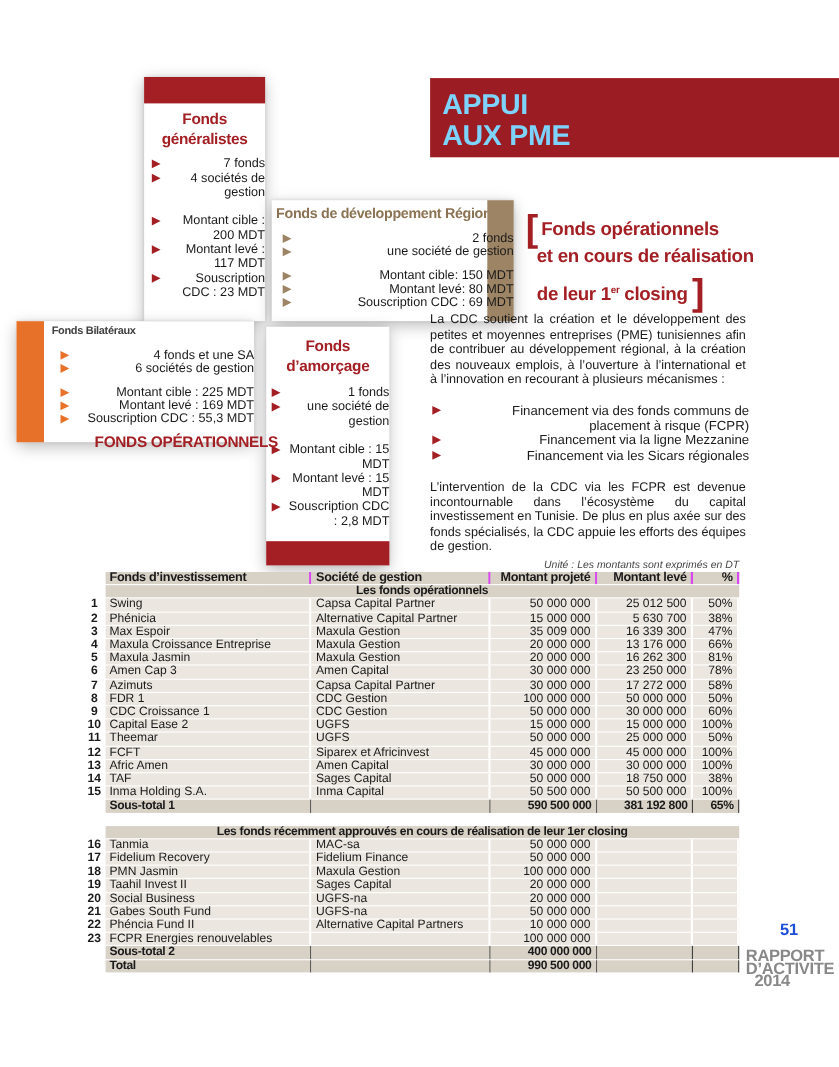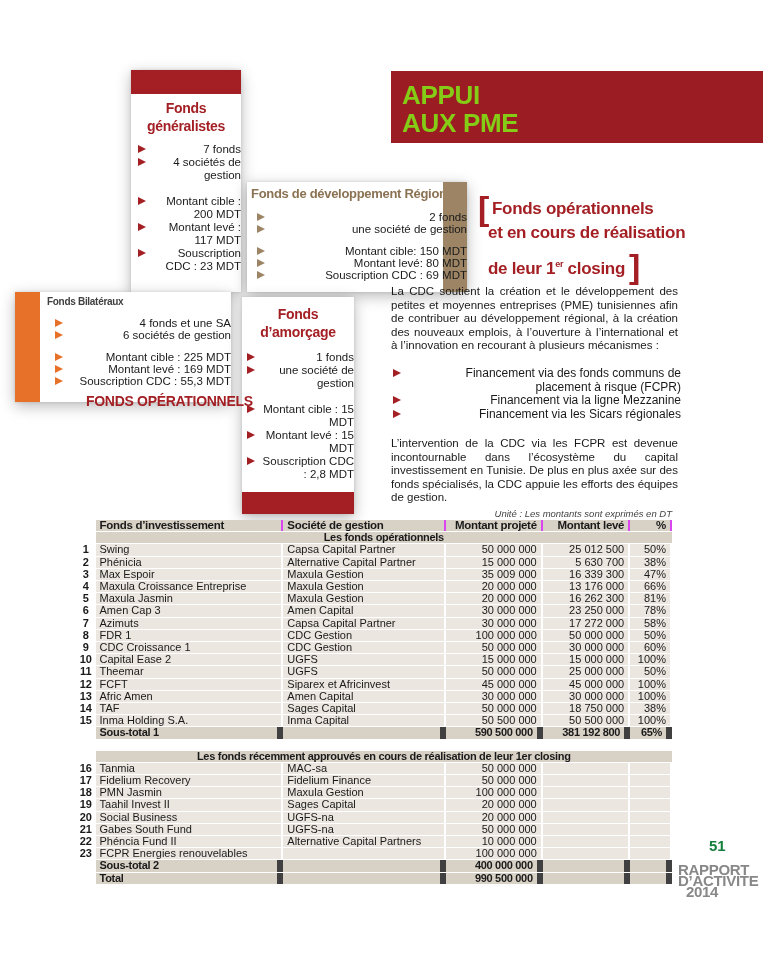--- a/index.html
+++ b/index.html
@@ -49,21 +49,21 @@
     #card-amo h3 { margin: 8px 0 10px; text-align: center; color: #a31f24; font-size: 14px; line-height: 18px; font-weight: bold; }
     #card-amo .bullets { margin-left: 3px; }
     #card-amo .bar { position: absolute; left: 0; bottom: 0; width: 100%; height: 22px; background: #a31f24; }
 
     #fonds-op-label { position: absolute; left: 86px; top: 393px; color: #a31f24; font-weight: bold; font-size: 14px; }
 
     
     #title-banner {
       position: absolute; left: 391px; top: 71px; width: 372px; height: 72px; background: #9b1c22;
     }
-    #title-banner div { color: #84cc16; font-weight: bold; font-size: 26px; line-height: 28px; padding-left: 11px; }
+    #title-banner div { color: #7dd3fc; font-weight: bold; font-size: 26px; line-height: 28px; padding-left: 11px; }
     #title-banner div:first-child { padding-top: 10px; }
 
     
     #subtitle { position: absolute; left: 478px; top: 193px; color: #a31f24; font-weight: bold; font-size: 17px; line-height: 24px; }
     #subtitle .br { font-size: 34px; font-weight: bold; position: absolute; line-height: 34px; }
     #subtitle .l1 { position: absolute; left: 14px; top: 4px; white-space: nowrap; }
     #subtitle .l2 { position: absolute; left: 10px; top: 28px; white-space: nowrap; }
     #subtitle .l3 { position: absolute; left: 10px; top: 52px; white-space: nowrap; }
     #subtitle sup { font-size: 9px; }
 
@@ -75,31 +75,31 @@
     #unit-note { position: absolute; right: 91px; top: 508px; font-size: 9.5px; font-style: italic; color: #444; }
 
     
     #table { position: absolute; left: 76px; top: 519px; width: 596px; border-collapse: separate; border-spacing: 0 1.5px; font-size: 11px; }
     #table td, #table th { padding: 0 4px; height: 11.2px; line-height: 11.2px; white-space: nowrap; }
     #table th { background: #d8d1c6; font-weight: bold; text-align: left; font-size: 11.5px; }
     #table td.num { text-align: right; }
     #table td.idx, #table th.idx { background: #ffffff; font-weight: bold; text-align: center; width: 24px; padding: 0; }
     #table tr.row td.c { background: #ebe6df; border-right: 2px solid #fff; }
     #table tr.section td.c { background: #d8d1c6; font-weight: bold; text-align: center; }
-    #table tr.subtotal td.c { background: #d8d1c6; font-weight: bold; border-right: 6px solid #404040; }
+    #table tr.subtotal td.c { background: #d8d1c6; font-weight: bold; border-right: 1px solid #404040; }
     #table th.c { border-right: 2px solid #d946ef; margin-left: 25px; }
     #table tr.spacer td { height: 10px; background: #fff; }
     .col-fund { width: 196px; }
     .col-soc { width: 164px; }
     .col-proj { width: 90px; }
     .col-leve { width: 84px; }
     .col-pct { width: 34px; }
 
     
-    #page-num { position: absolute; left: 709px; top: 837px; color: #15803d; font-weight: bold; font-size: 15px; }
+    #page-num { position: absolute; left: 709px; top: 837px; color: #1d4ed8; font-weight: bold; font-size: 15px; }
     #report-label { position: absolute; left: 678px; top: 864px; width: 48px; text-align: center; color: #888; font-size: 15px; line-height: 11px; font-weight: bold; }
   </style>
 </head>
 <body>
 
 <div id="card-gen" class="card">
   <div class="bar"></div>
   <h3 class="cond">Fonds généralistes</h3>
   <ul class="bullets">
     <li><span class="tri"></span><span>7 fonds</span></li>

